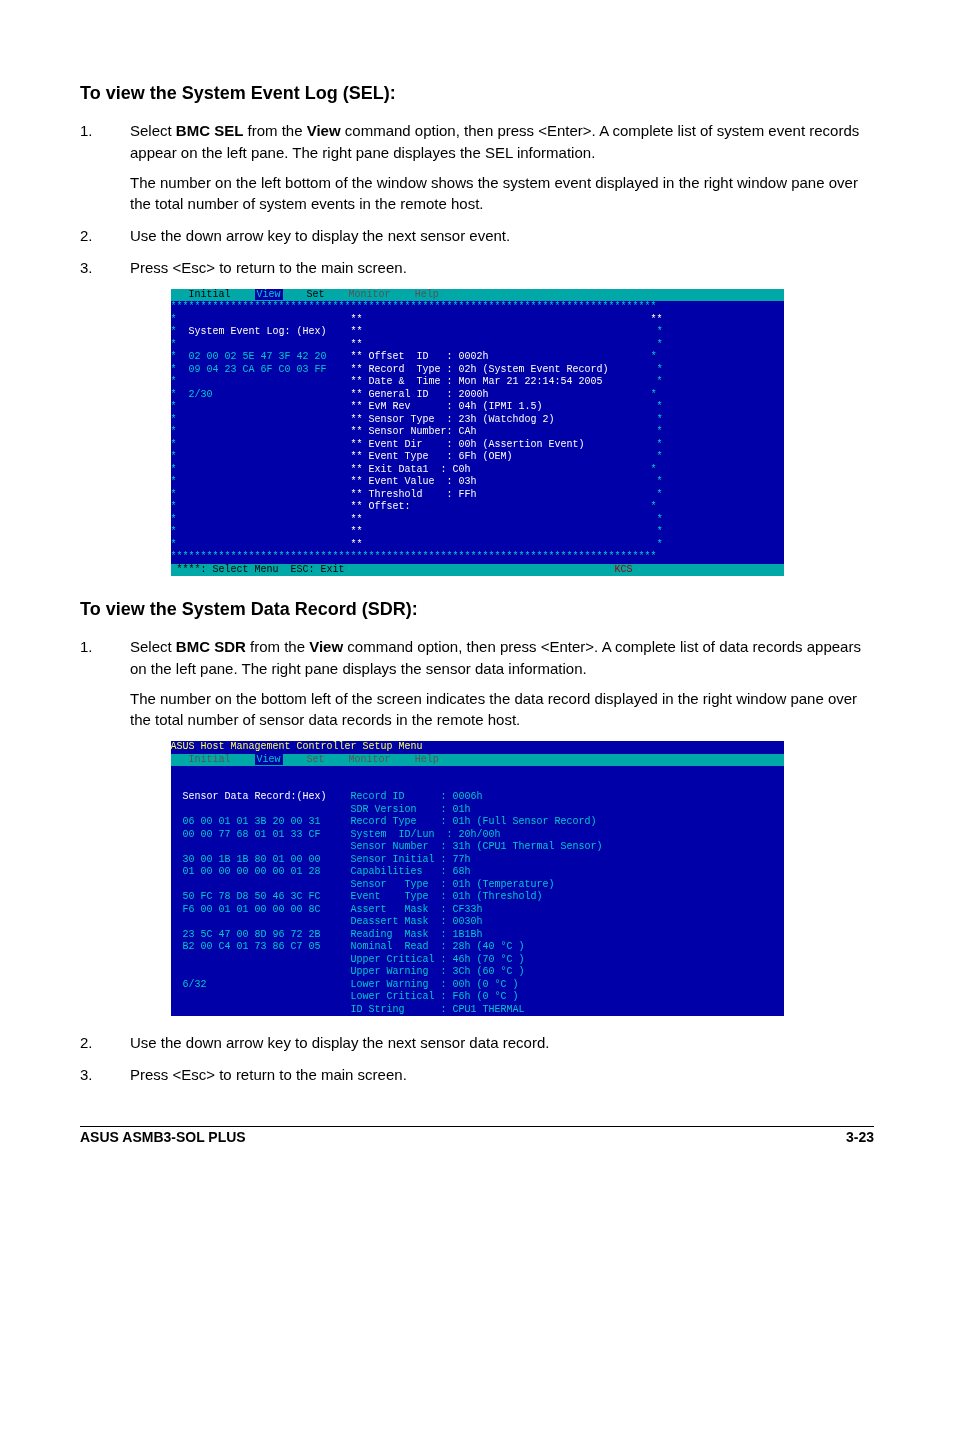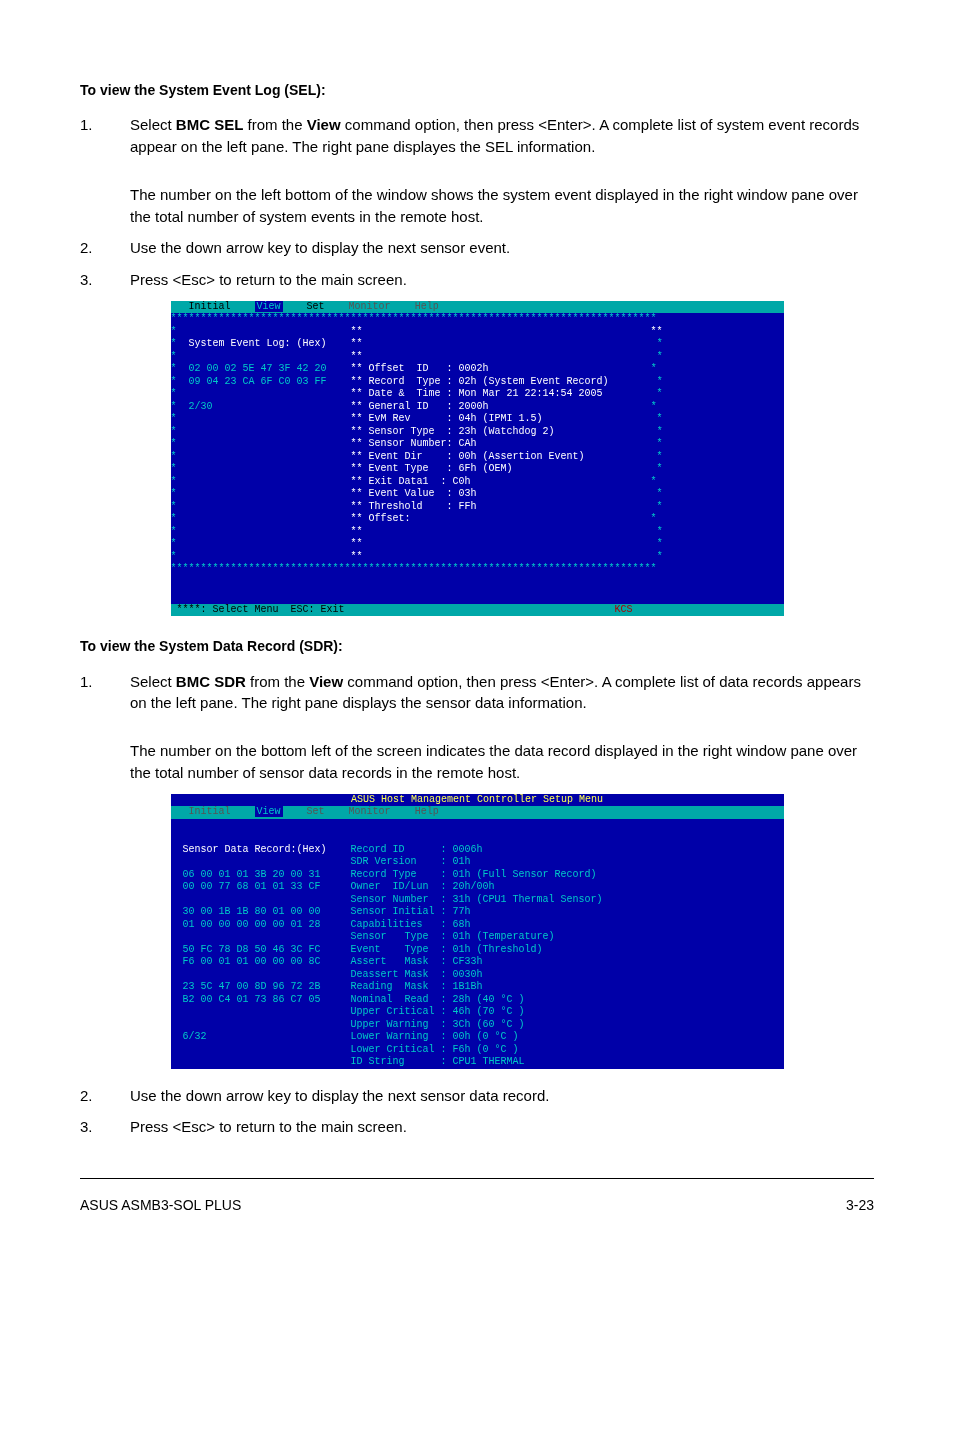--- a/index.html
+++ b/index.html
@@ -7,42 +7,42 @@
     font-size: 15px;
     color: #000;
     margin: 0;
     padding: 60px 80px 20px 80px;
     width: 954px;
     box-sizing: border-box;
     line-height: 1.45;
     background: #fff;
   }
   h2.sec {
-    font-size: 14px;
+    font-size: 18px;
     font-weight: bold;
     margin: 20px 0 14px 0;
   }
   ol.steps {
     list-style: none;
     padding: 0;
     margin: 0 0 8px 0;
   }
   ol.steps > li {
     display: flex;
     margin-bottom: 10px;
   }
   ol.steps > li > .num {
     width: 50px;
     flex: 0 0 50px;
   }
   ol.steps > li > .txt {
     flex: 1;
   }
   .subpara {
-    margin-top: 26px;
+    margin-top: 8px;
   }
   .term {
     display: flex;
     justify-content: center;
     margin: 6px 0 16px 0;
   }
   .term-inner {
     background: #0000a8;
     color: #00c8c8;
     font-family: "Courier New", monospace;
@@ -52,31 +52,32 @@
     padding: 0;
     width: 613px;
     box-sizing: border-box;
   }
   .menubar { color: #000; background: #00a8a8; display:block; }
   .menubar .disabled { color: #555; }
   .menubar .highlight { background: #0000a8; color: #00c8c8; padding:0 2px; }
   .white { color: #ffffff; }
   .cyan  { color: #00c8c8; }
   .starline { color: #00c8c8; }
-  .statusbottom { background:#00a8a8; color:#000; display:block;margin-top:28px; }
+  .statusbottom { background:#00a8a8; color:#000; display:block; }
   .kcs { color: #aa0000; }
-  .term2 .title { color: #ffff55; text-align:center; display:block; }
+  .term2 .title { color: #ffff55; display:block; }
 
   .footer {
     border-top: 1px solid #000;
-    padding-top: 16px;
+    padding-top: 0;
     margin-top: 40px;
     font-size: 14px;
     display: flex;
     justify-content: space-between;
+    font-weight: bold;
   }
 </style>
 </head>
 <body>
 
 <h2 class="sec">To view the System Event Log (SEL):</h2>
 
 <ol class="steps">
   <li>
     <span class="num">1.</span>
@@ -131,21 +132,21 @@
     </span>
   </li>
 </ol>
 
 <div class="term term2">
 <div class="term-inner"><span class="title">ASUS Host Management Controller Setup Menu</span><span class="menubar">   <span class="disabled">Initial</span>    <span class="highlight">View</span>    <span class="disabled">Set</span>    <span class="disabled">Monitor</span>    <span class="disabled">Help</span>                                    </span>
 <span class="cyan"> </span>
   <span class="white">Sensor Data Record:(Hex)</span>    <span class="cyan">Record ID      : 0006h</span>
                               <span class="cyan">SDR Version    : 01h</span>
   <span class="cyan">06 00 01 01 3B 20 00 31</span>     <span class="cyan">Record Type    : 01h (Full Sensor Record)</span>
-  <span class="cyan">00 00 77 68 01 01 33 CF</span>     <span class="cyan">Owner  ID/Lun  : 20h/00h</span>
+  <span class="cyan">00 00 77 68 01 01 33 CF</span>     <span class="cyan">System  ID/Lun  : 20h/00h</span>
                               <span class="cyan">Sensor Number  : 31h (CPU1 Thermal Sensor)</span>
   <span class="cyan">30 00 1B 1B 80 01 00 00</span>     <span class="cyan">Sensor Initial : 77h</span>
   <span class="cyan">01 00 00 00 00 00 01 28</span>     <span class="cyan">Capabilities   : 68h</span>
                               <span class="cyan">Sensor   Type  : 01h (Temperature)</span>
   <span class="cyan">50 FC 78 D8 50 46 3C FC</span>     <span class="cyan">Event    Type  : 01h (Threshold)</span>
   <span class="cyan">F6 00 01 01 00 00 00 8C</span>     <span class="cyan">Assert   Mask  : CF33h</span>
                               <span class="cyan">Deassert Mask  : 0030h</span>
   <span class="cyan">23 5C 47 00 8D 96 72 2B</span>     <span class="cyan">Reading  Mask  : 1B1Bh</span>
   <span class="cyan">B2 00 C4 01 73 86 C7 05</span>     <span class="cyan">Nominal  Read  : 28h (40 °C )</span>
                               <span class="cyan">Upper Critical : 46h (70 °C )</span>

